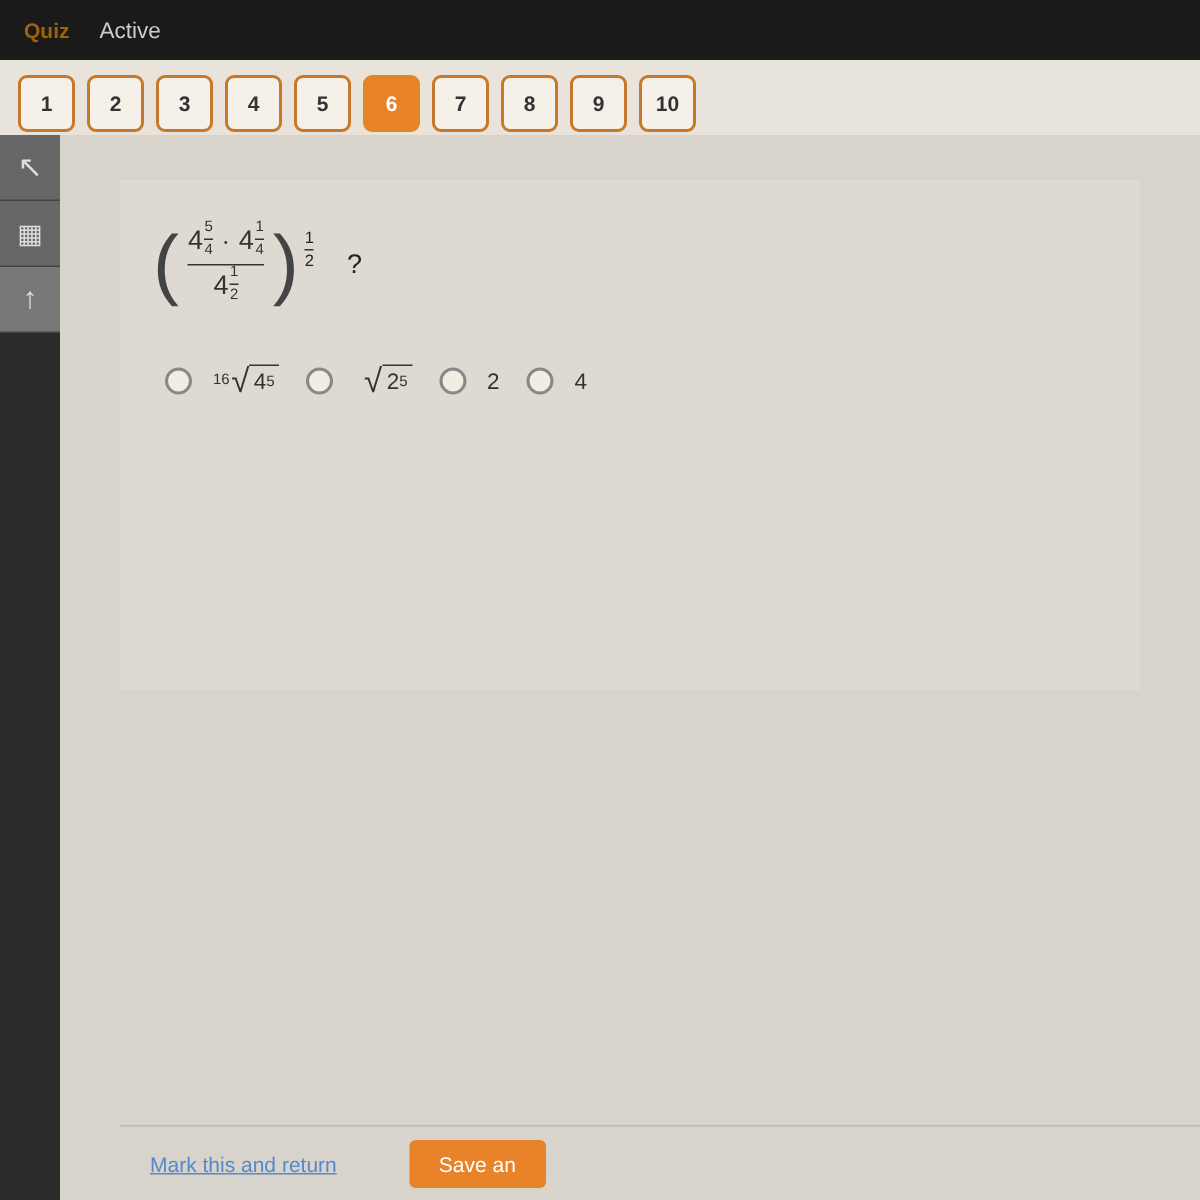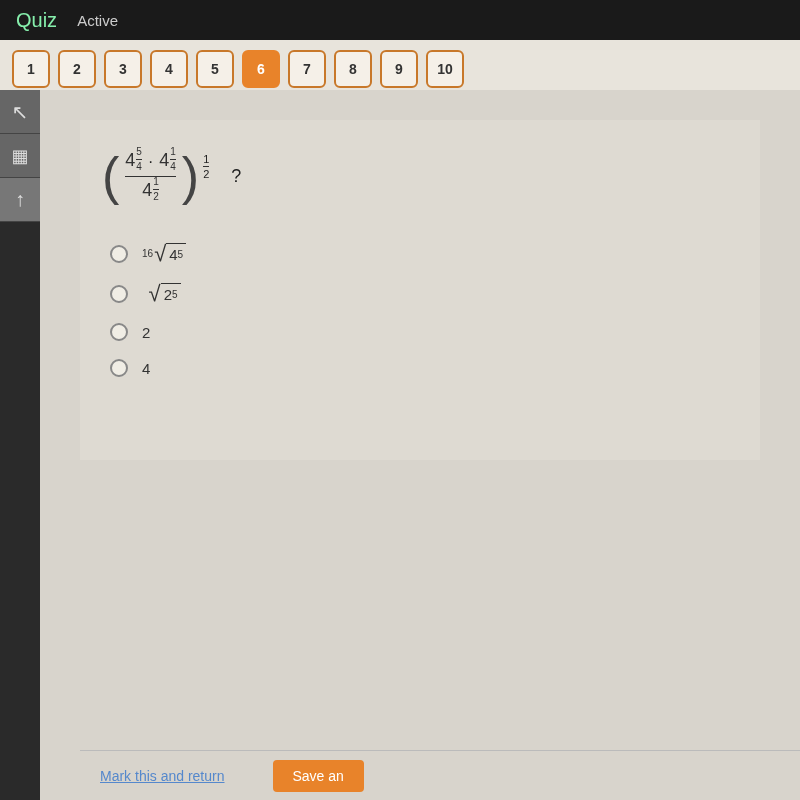--- a/index.html
+++ b/index.html
@@ -17,23 +17,23 @@
     .top-bar {
       display: flex;
       align-items: center;
       background: #1a1a1a;
       height: 40px;
       padding: 0 16px;
       gap: 20px;
     }
 
     .top-bar-quiz {
-      color: #86efac;
-      font-size: 20px;
-      font-weight: 400;
+      color: #a16207;
+      font-size: 14px;
+      font-weight: 700;
     }
 
     .top-bar-status {
       color: #ccc;
       font-size: 15px;
       font-weight: 500;
     }
 
     
     .question-nav {
@@ -211,21 +211,21 @@
 
     .question-mark {
       font-size: 18px;
       color: #222;
       margin-left: 6px;
     }
 
     
     .choices {
       display: flex;
-      flex-direction: column;
+      flex-direction: row;
       gap: 18px;
       margin-top: 10px;
       padding-left: 10px;
     }
 
     .choice-item {
       display: flex;
       align-items: center;
       gap: 14px;
       cursor: pointer;

